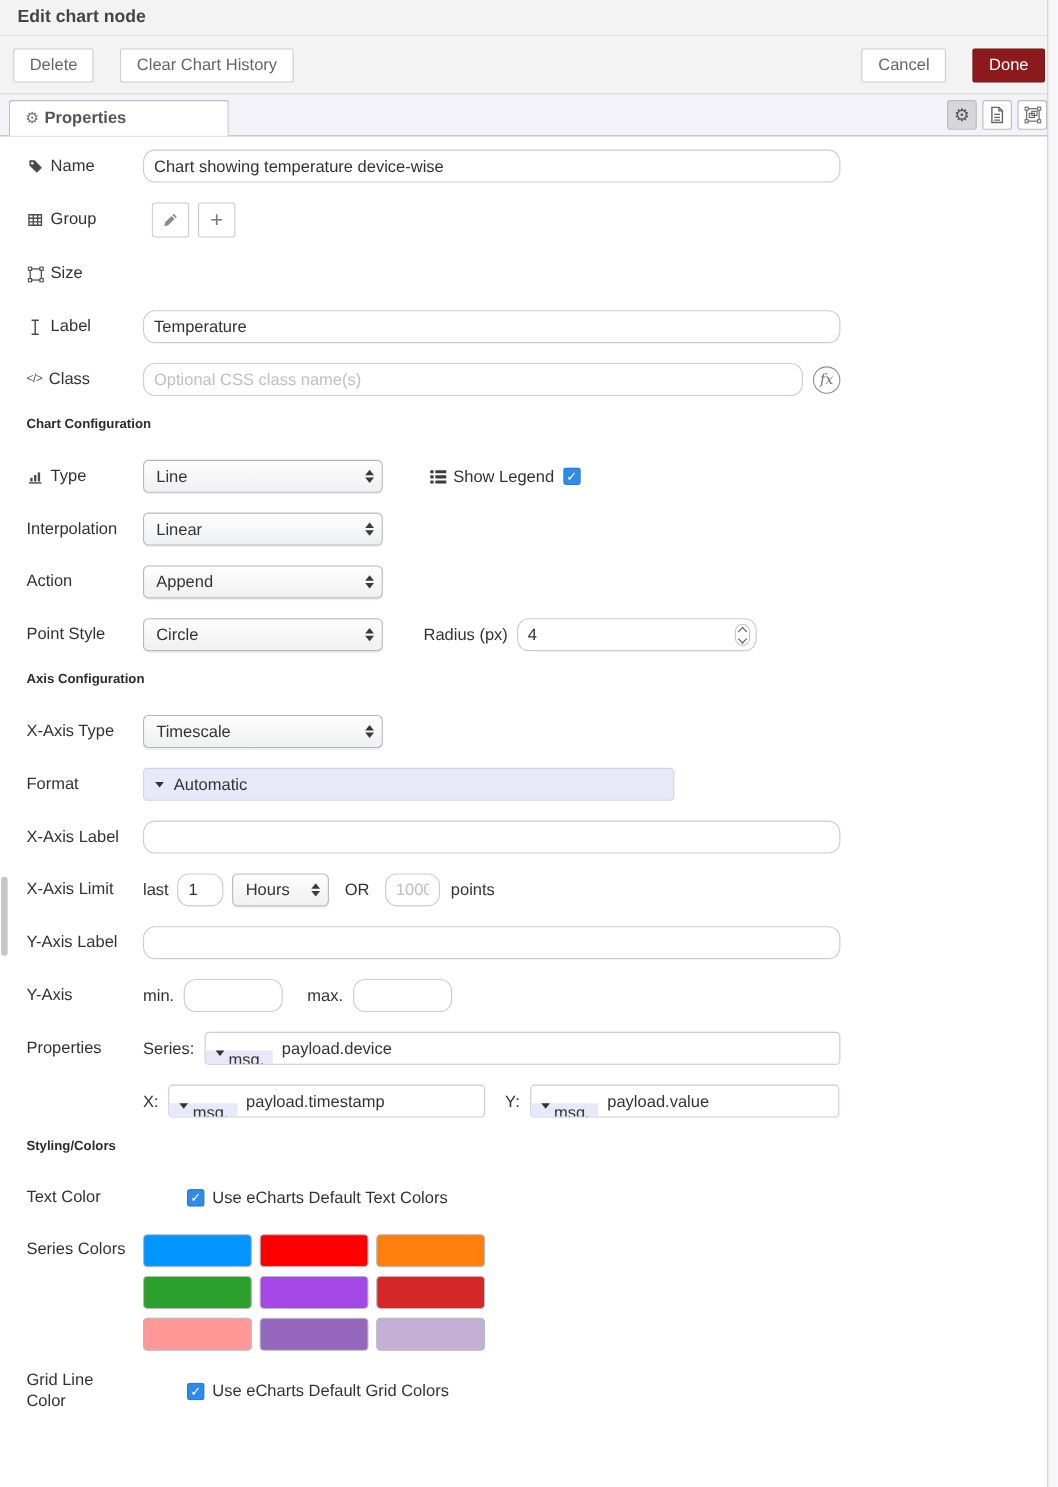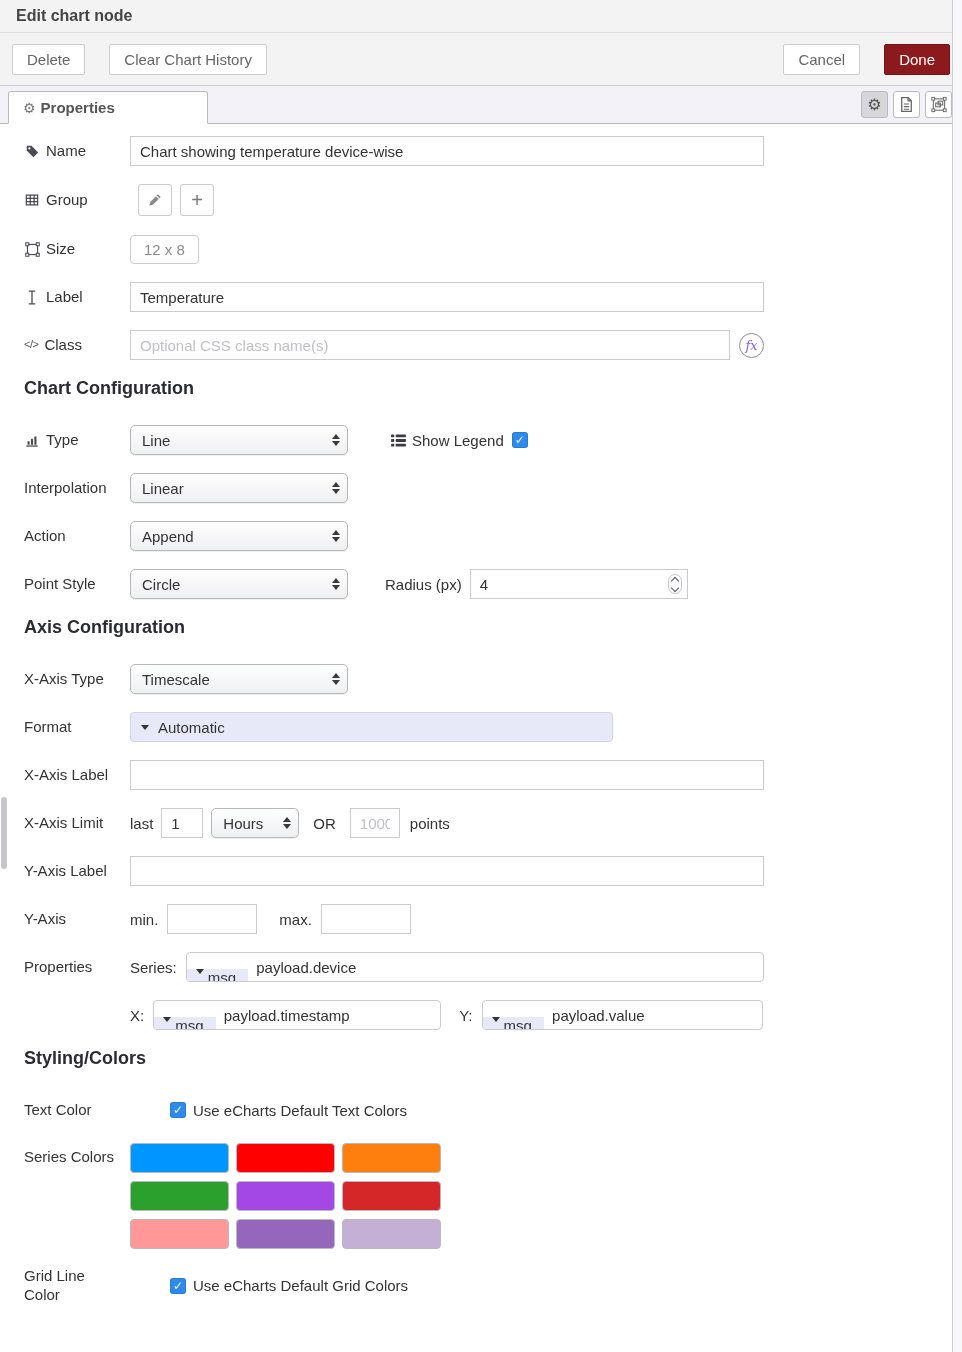--- a/index.html
+++ b/index.html
@@ -44,24 +44,24 @@
   .icon-btn.active { background:#d7d7db; }
   .icon-btn .gear-glyph { font-size:16px; }
   
   .content { padding:12px 24px 0; }
   .frow { display:flex; align-items:center; margin-bottom:18px; min-height:30px; }
   .flabel {
     width:106px; flex:0 0 106px; color:#333; display:flex; align-items:center; gap:6px;
     line-height:1.25; padding-right:6px;
   }
   .fctrl { width:634px; flex:0 0 634px; display:flex; align-items:center; }
-  .section-heading { font-size:18px; font-weight:bold; color:#2b2b33; margin:8px 0 26px; }
+  .section-heading { font-size:12px; font-weight:bold; color:#2b2b33; margin:8px 0 26px; }
   
   .tinput {
-    height:30px; border:1px solid #c9cad6; border-radius:0; background:#fff;
+    height:30px; border:1px solid #c9cad6; border-radius:11px; background:#fff;
     padding:0 9px; font-size:15px; color:#333; font-family:inherit; width:100%;
   }
   .tinput::placeholder { color:#bfbfc6; }
   
   .mac-select {
     height:30px; background:linear-gradient(#fefefe,#eff0f2);
     border:1px solid #b6b6bf; border-radius:5px; box-shadow:0 1px 1px rgba(0,0,0,.07);
     display:flex; align-items:center; padding:0 7px 0 11px; cursor:pointer; color:#333;
   }
   .mac-select .sel-text { flex:1; white-space:nowrap; overflow:hidden; }
@@ -103,21 +103,21 @@
   .chev { width:6px; height:6px; border:solid #555; border-width:0 1.4px 1.4px 0; display:block; }
   .chev.up { transform:rotate(-135deg); margin-top:2px; }
   .chev.dn { transform:rotate(45deg); margin-bottom:2px; }
   
   .size-btn { background:#fff; border:1px solid #ccc; border-radius:4px; padding:5px 13px; color:#8b8b92; cursor:pointer; font-family:inherit; font-size:15px; }
   
   .sq-btn { width:34px; height:32px; background:#fff; border:1px solid #ccc; border-radius:3px; display:flex; align-items:center; justify-content:center; cursor:pointer; color:#777; }
   .plus-glyph { font-size:20px; color:#777; line-height:1; }
   
   .fx-badge {
-    width:25px; height:25px; border:1.5px solid #8e8e96; border-radius:50%; color:#8b5cf6;
+    width:25px; height:25px; border:1.5px solid #8e8e96; border-radius:50%; color:#737373;
     display:inline-flex; align-items:center; justify-content:center;
     font-family:"DejaVu Serif",serif; font-style:italic; font-size:13px; margin-left:9px; flex:0 0 auto;
   }
   
   .swatch-grid { display:grid; grid-template-columns:repeat(3,99px); gap:8px 7px; }
   .swatch { height:30px; border:1px solid #b9b9c1; border-radius:4px; cursor:pointer; }
   
   .inline-label { color:#333; }
   .icon16 { display:inline-flex; align-items:center; justify-content:center; width:16px; flex:0 0 16px; }
   .code-glyph { font-size:11px; color:#555; letter-spacing:-0.5px; white-space:nowrap; }
@@ -222,23 +222,20 @@
         <svg width="15" height="15" viewBox="0 0 16 16" fill="none" stroke="#4a4a52">
             <rect x="2.6" y="2.6" width="10.8" height="10.8" stroke-width="1.2"></rect>
             <rect x="0.8" y="0.8" width="3.2" height="3.2" fill="#fff" stroke-width="1.1"></rect>
             <rect x="12" y="0.8" width="3.2" height="3.2" fill="#fff" stroke-width="1.1"></rect>
             <rect x="0.8" y="12" width="3.2" height="3.2" fill="#fff" stroke-width="1.1"></rect>
             <rect x="12" y="12" width="3.2" height="3.2" fill="#fff" stroke-width="1.1"></rect>
           </svg>
       </span>
       <span>Size</span>
     </div>
-    <div class="fctrl">
-      <button class="size-btn">12 x 8</button>
-    </div>
   </div>
 
   <div class="frow">
     <div class="flabel">
       <span class="icon16">
         <svg width="10" height="15" viewBox="0 0 10 16" fill="none" stroke="#4a4a52" stroke-width="1.4">
             <path d="M1.5 1.2h7 M1.5 14.8h7 M5 1.2v13.6"></path>
           </svg>
       </span>
       <span>Label</span>

